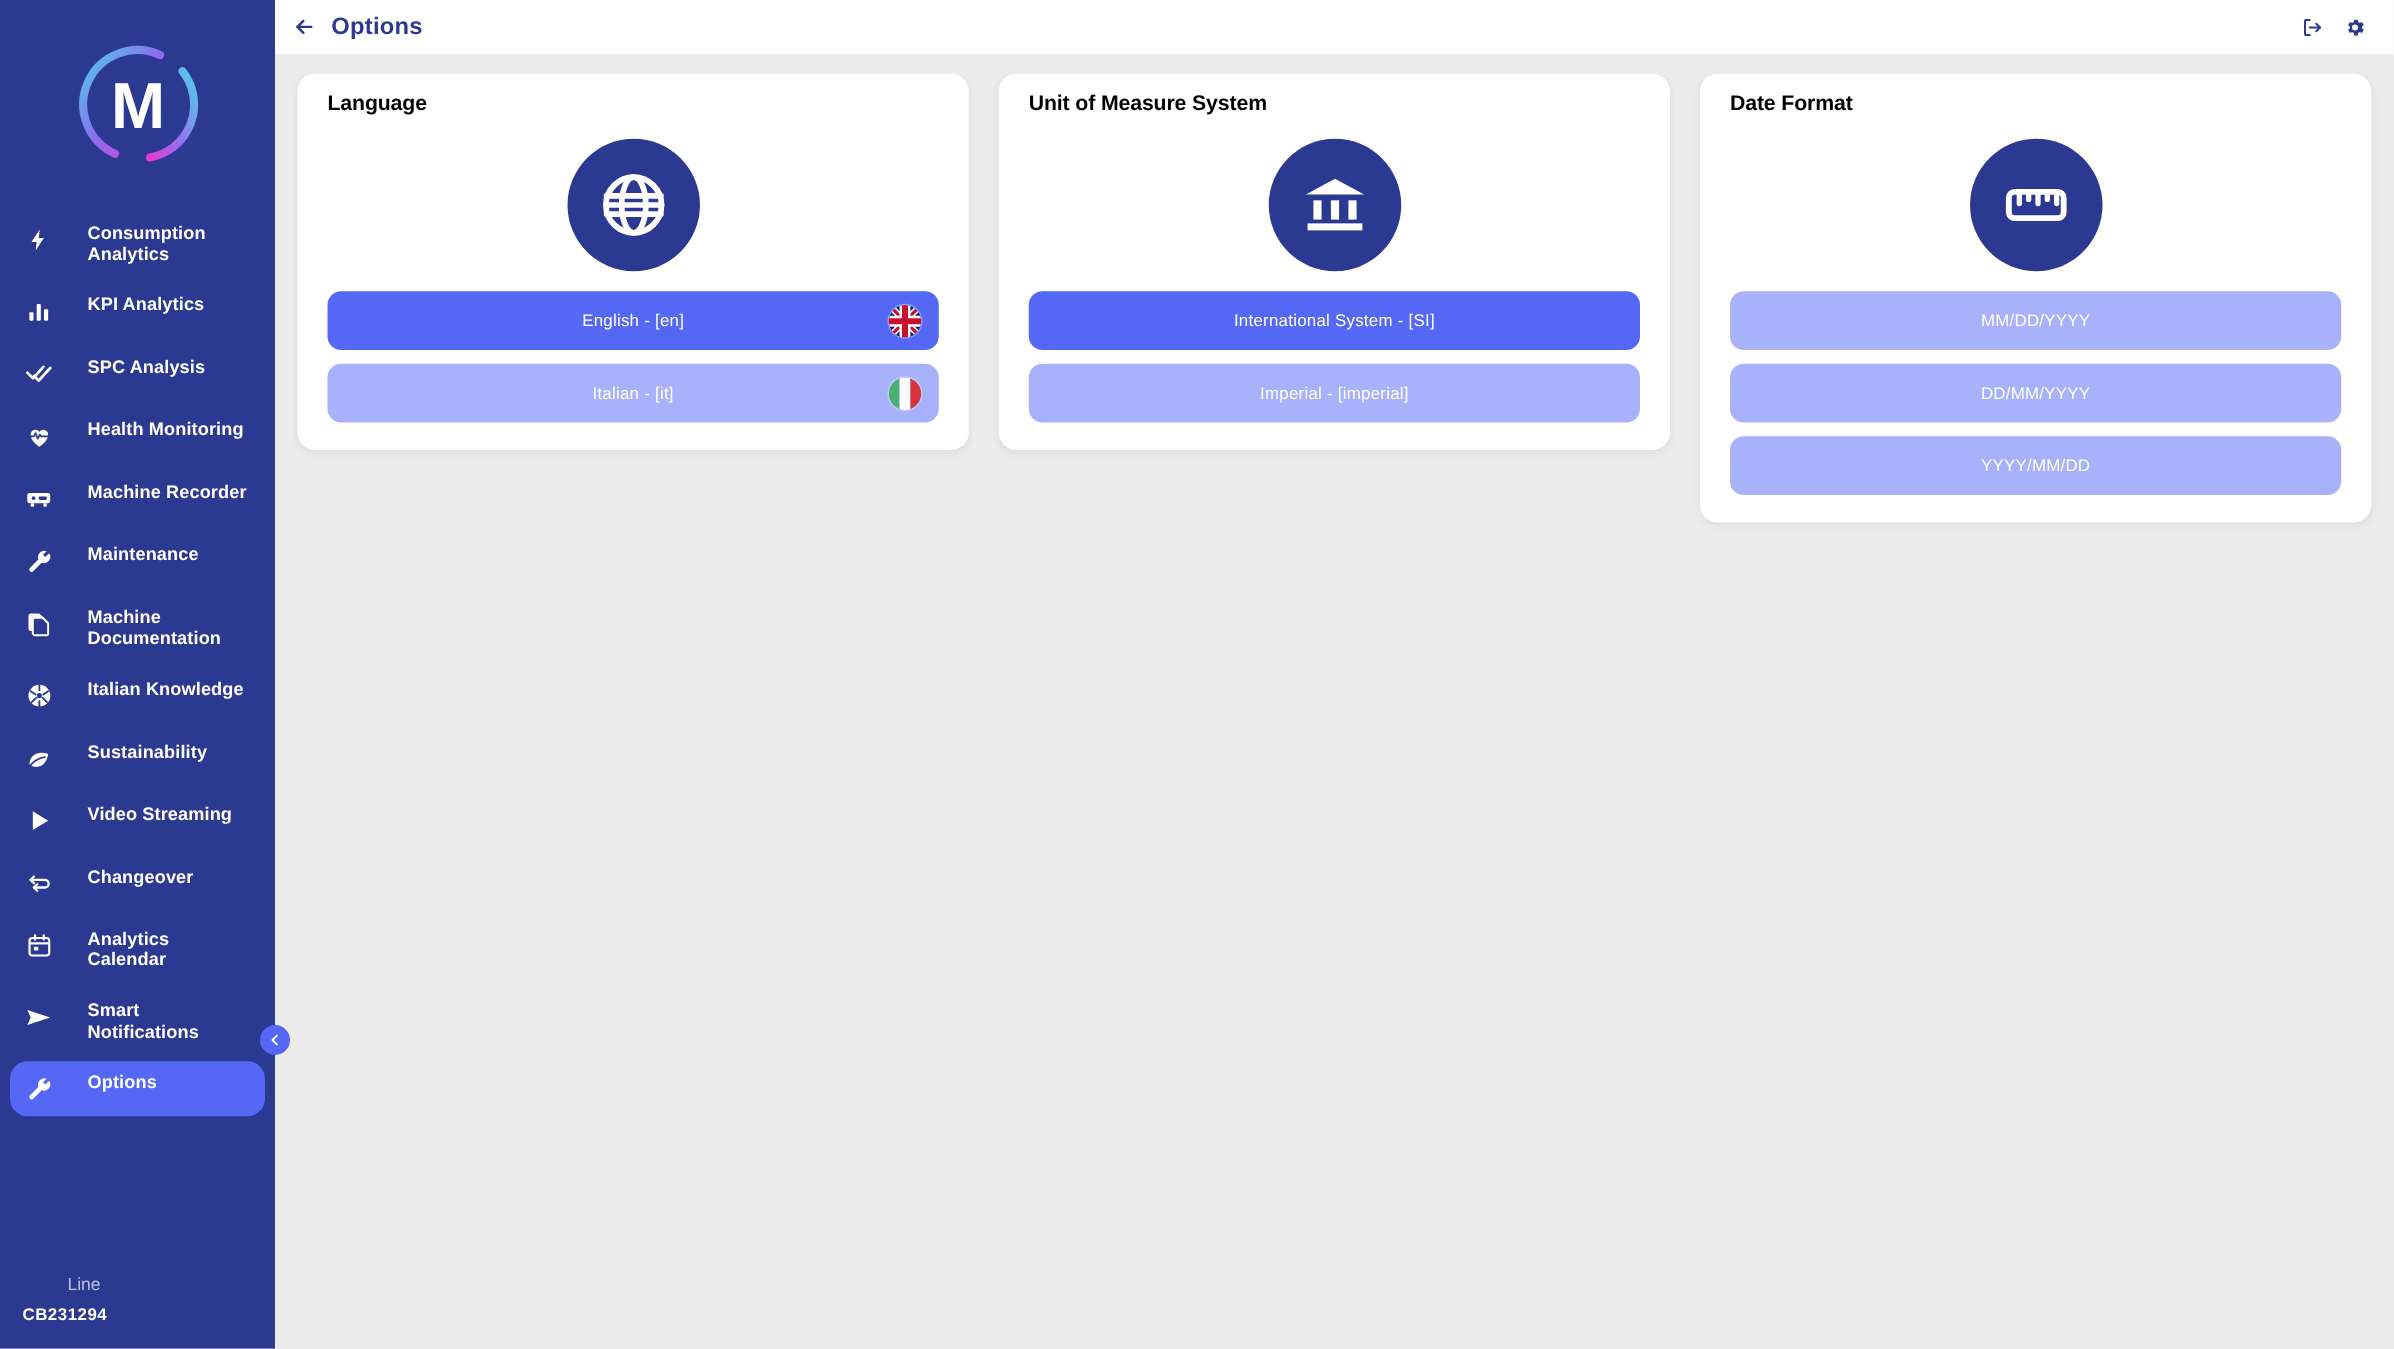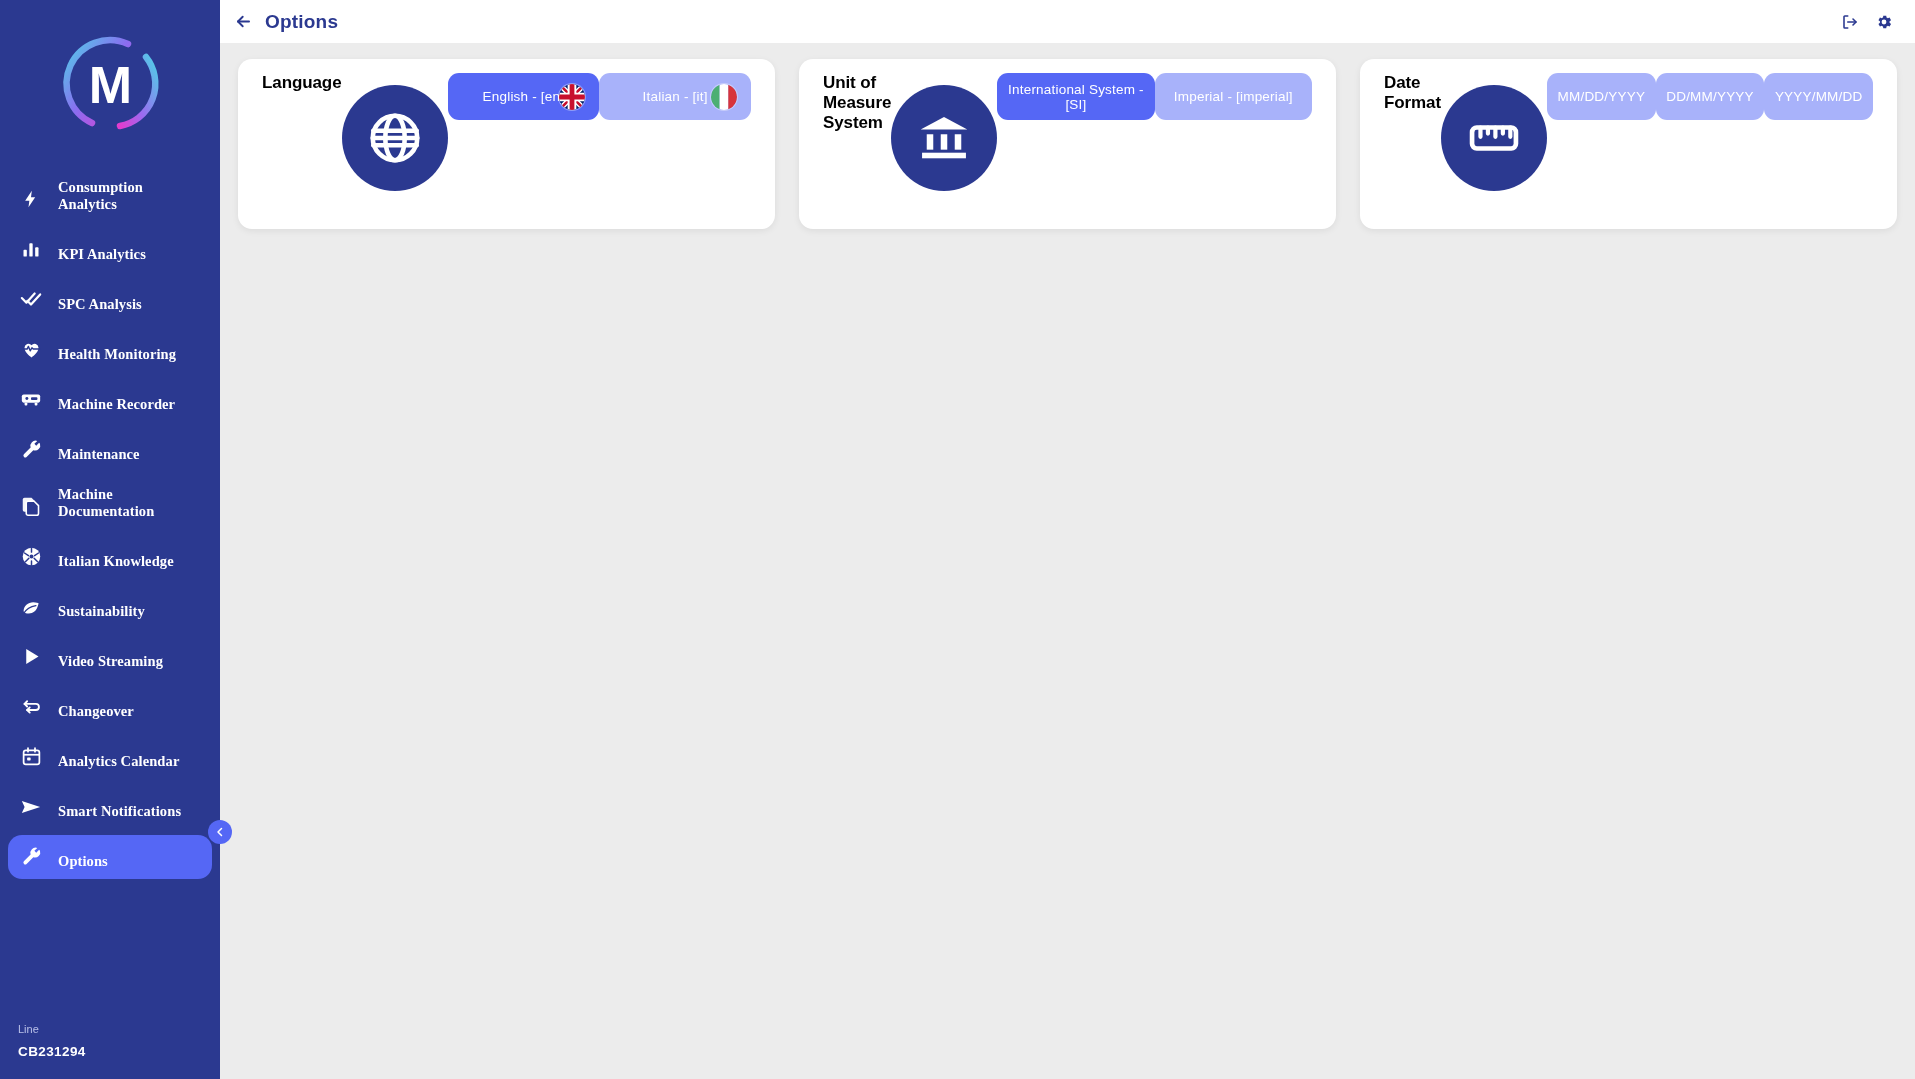--- a/index.html
+++ b/index.html
@@ -62,28 +62,27 @@
   .nav {
     flex: 1;
     display: flex;
     flex-direction: column;
     padding: 0 8px;
     overflow: hidden;
   }
 
   .nav-item {
     display: flex;
-    align-items: flex-end;
-    gap: 14px;
+    align-items: flex-start;
+    gap: 26px;
     padding: 9px 10px;
     margin-bottom: 6px;
     border-radius: 14px;
     cursor: pointer;
     min-height: 44px;
-    font-family: Liberation Serif, serif;
   }
   .nav-item.active { background: #5567f5; }
 
   .nav-icon {
     width: 26px;
     min-width: 26px;
     height: 26px;
     display: flex;
     align-items: center;
     justify-content: center;
@@ -98,23 +97,24 @@
     line-height: 1.15;
     letter-spacing: 0.1px;
   }
 
   .sidebar-footer {
     padding: 4px 0 20px 18px;
     flex-shrink: 0;
   }
   .footer-line-label {
     color: #b9c0e8;
-    font-size: 11px;
+    font-size: 14px;
     font-weight: 400;
     margin-bottom: 9px;
+    margin-left: 36px;
   }
   .footer-line-value {
     color: #ffffff;
     font-size: 13.5px;
     font-weight: 700;
     letter-spacing: 0.4px;
   }
 
   .collapse-btn {
     position: absolute;
@@ -192,21 +192,21 @@
     overflow: hidden;
   }
 
   .card {
     background: #ffffff;
     border-radius: 14px;
     padding: 14px 24px 22px 24px;
     width: 568px;
     box-shadow: 0 2px 7px rgba(0,0,0,0.07);
     display: flex;
-    flex-direction: row;
+    flex-direction: column;
   }
 
   .card-title {
     font-size: 17px;
     font-weight: 700;
     color: #000000;
     letter-spacing: -0.1px;
     margin-bottom: 6px;
   }
 

